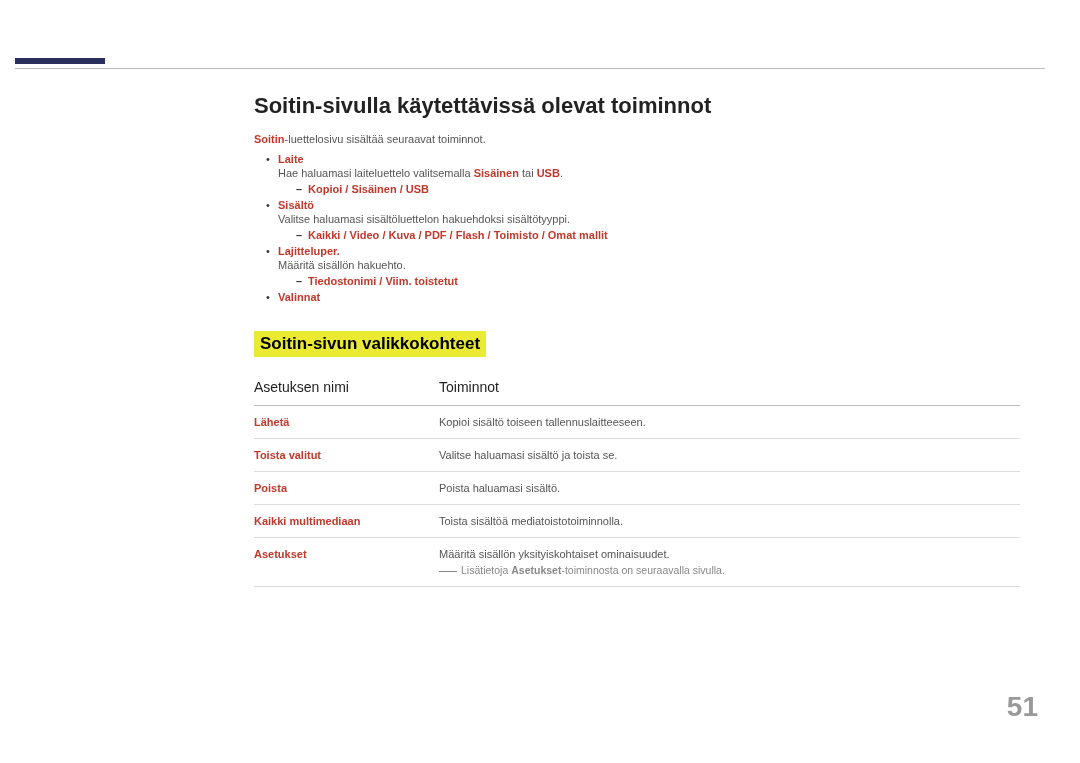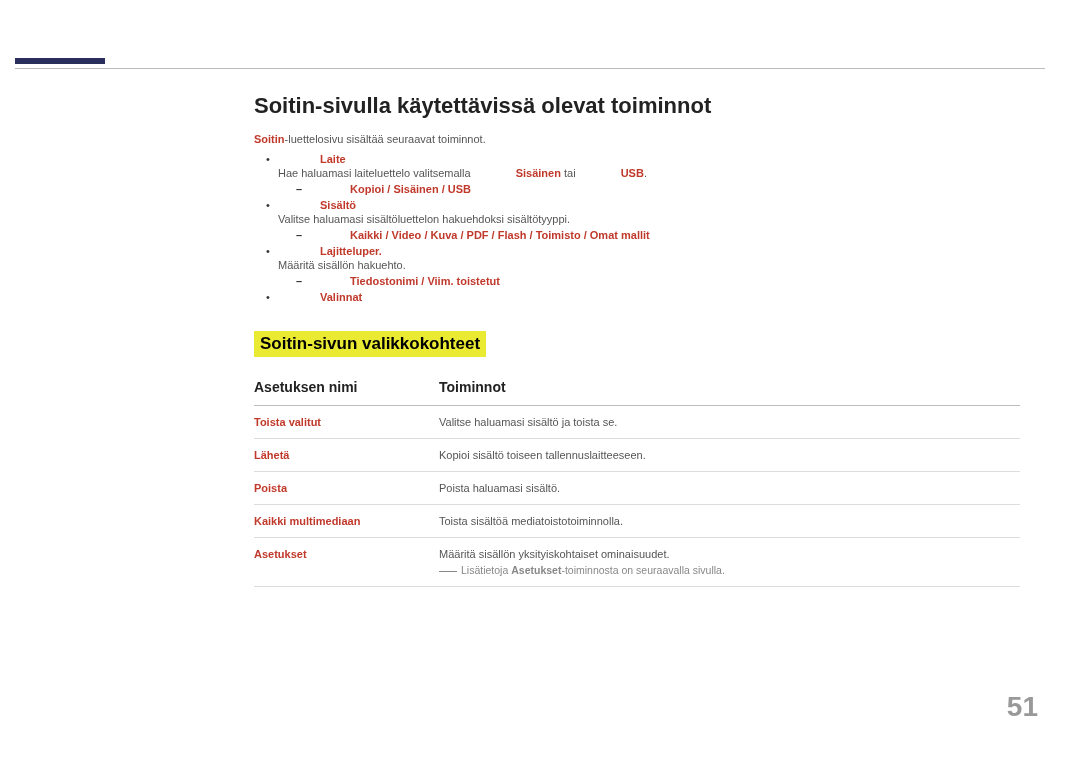--- a/index.html
+++ b/index.html
@@ -44,21 +44,21 @@
   .intro { margin-bottom: 8px; }
   .intro .strong { font-weight: 700; color: #c0392b; }
   ul.bullets { list-style: none; margin-left: 12px; }
   ul.bullets > li { margin-bottom: 4px; position: relative; padding-left: 12px; }
   ul.bullets > li::before {
     content: "•";
     position: absolute;
     left: 0;
     color: #333;
   }
-  .red { color: #c0392b; font-weight: 700; margin-left: 42px; }
+  .red { color: #c0392b; font-weight: 700; }
   .desc { color: #555; font-weight: 400; display: block; margin-top: 2px; }
   ul.sub { list-style: none; margin-left: 18px; margin-top: 4px; }
   ul.sub > li { position: relative; padding-left: 12px; margin-bottom: 2px; }
   ul.sub > li::before {
     content: "–";
     position: absolute;
     left: 0;
     color: #333;
     font-weight: 700;
   }
@@ -73,21 +73,21 @@
     margin-bottom: 14px;
   }
   table {
     width: 100%;
     border-collapse: collapse;
     font-size: 11px;
   }
   th {
     text-align: left;
     font-size: 14px;
-    font-weight: 700;
+    font-weight: 400;
     color: #222;
     padding: 8px 0 10px 0;
     border-bottom: 1px solid #bbb;
     margin-left: 48px;
   }
   th:first-child { width: 185px; }
   td {
     vertical-align: top;
     padding: 10px 0;
     border-bottom: 1px solid #ddd;
@@ -152,26 +152,26 @@
 
   <table>
     <thead>
       <tr>
         <th>Asetuksen nimi</th>
         <th>Toiminnot</th>
       </tr>
     </thead>
     <tbody>
       <tr>
+        <td class="name">Lähetä</td>
+        <td class="func">Kopioi sisältö toiseen tallennuslaitteeseen.</td>
+      </tr>
+      <tr>
         <td class="name">Toista valitut</td>
         <td class="func">Valitse haluamasi sisältö ja toista se.</td>
-      </tr>
-      <tr>
-        <td class="name">Lähetä</td>
-        <td class="func">Kopioi sisältö toiseen tallennuslaitteeseen.</td>
       </tr>
       <tr>
         <td class="name">Poista</td>
         <td class="func">Poista haluamasi sisältö.</td>
       </tr>
       <tr>
         <td class="name">Kaikki multimediaan</td>
         <td class="func">Toista sisältöä mediatoistotoiminnolla.</td>
       </tr>
       <tr>

